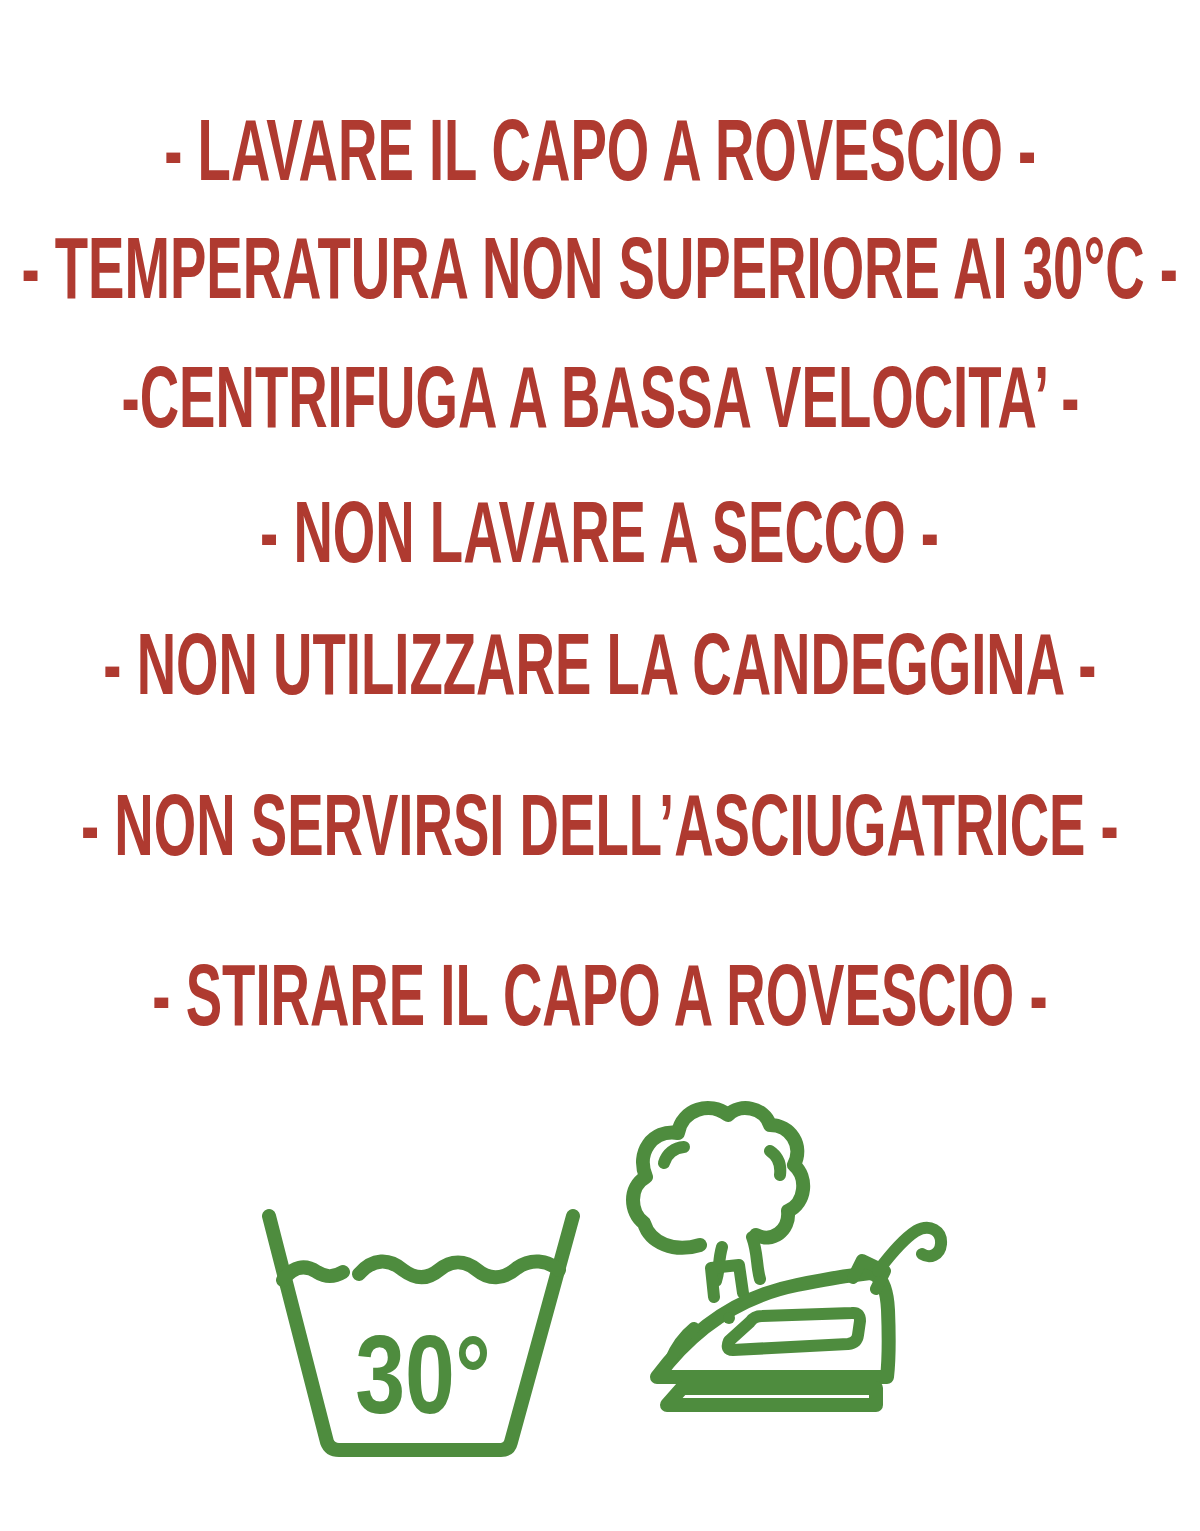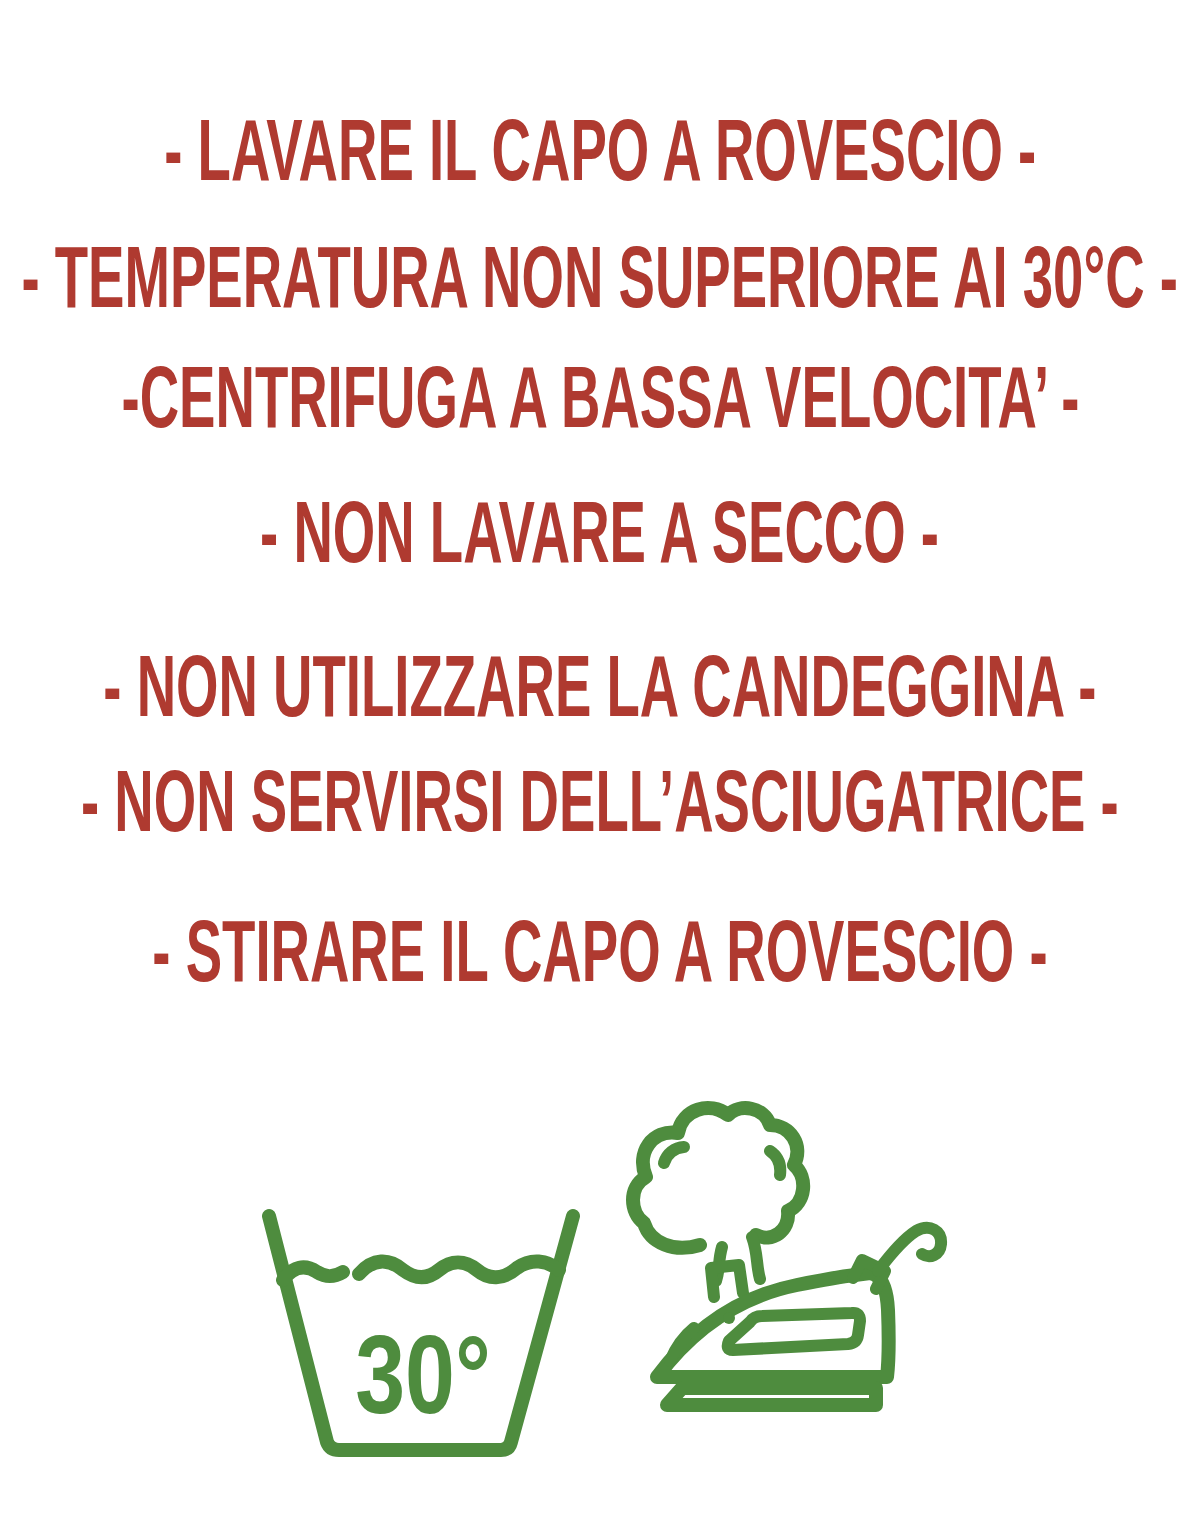--- a/index.html
+++ b/index.html
@@ -40,36 +40,36 @@
   }
 </style>
 </head>
 <body>
 
 <main>
 
   <div class="care-line" style="top:105px">
     <span>- LAVARE IL CAPO A ROVESCIO -</span>
   </div>
-  <div class="care-line" style="top:232px">
+  <div class="care-line" style="top:223px">
     <span>- TEMPERATURA NON SUPERIORE AI 30°C -</span>
   </div>
   <div class="care-line" style="top:352px">
     <span>-CENTRIFUGA A BASSA VELOCITA’ -</span>
   </div>
   <div class="care-line" style="top:487px">
     <span>- NON LAVARE A SECCO -</span>
   </div>
-  <div class="care-line" style="top:641px">
+  <div class="care-line" style="top:619px">
     <span>- NON UTILIZZARE LA CANDEGGINA -</span>
   </div>
-  <div class="care-line" style="top:756px">
+  <div class="care-line" style="top:780px">
     <span>- NON SERVIRSI DELL’ASCIUGATRICE -</span>
   </div>
-  <div class="care-line" style="top:906px">
+  <div class="care-line" style="top:950px">
     <span>- STIRARE IL CAPO A ROVESCIO -</span>
   </div>
 
   <svg class="icon" style="left:253px;top:1208px" width="335" height="270" viewBox="0 0 335 270" aria-hidden="true">
     <path class="stroke" d="M16,8 L74,234 Q77,242 86,242 L248,242 Q256,242 258,234 L320,8"></path>
     <path class="stroke" d="M30,72 C40,58 52,56 64,64 C72,69 80,70 90,64"></path>
     <path class="stroke" d="M106,66 C120,50 136,50 150,62 C162,71 174,72 186,62 C198,52 212,52 224,62 C236,72 250,72 264,60 C278,50 294,52 306,62"></path>
     <g transform="translate(170,205) scale(0.8,1)">
       <text class="icon-label" x="0" y="0" text-anchor="middle">30°</text>
     </g>

